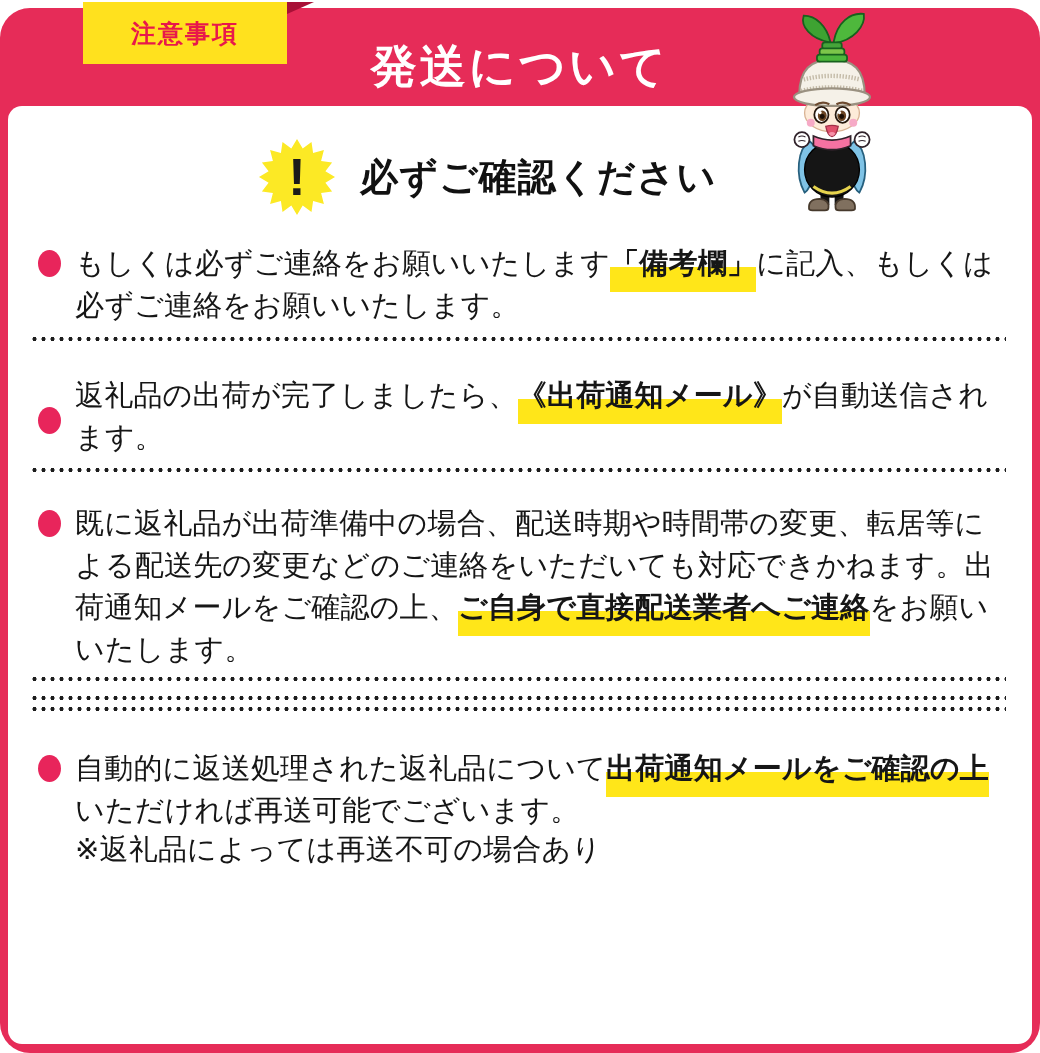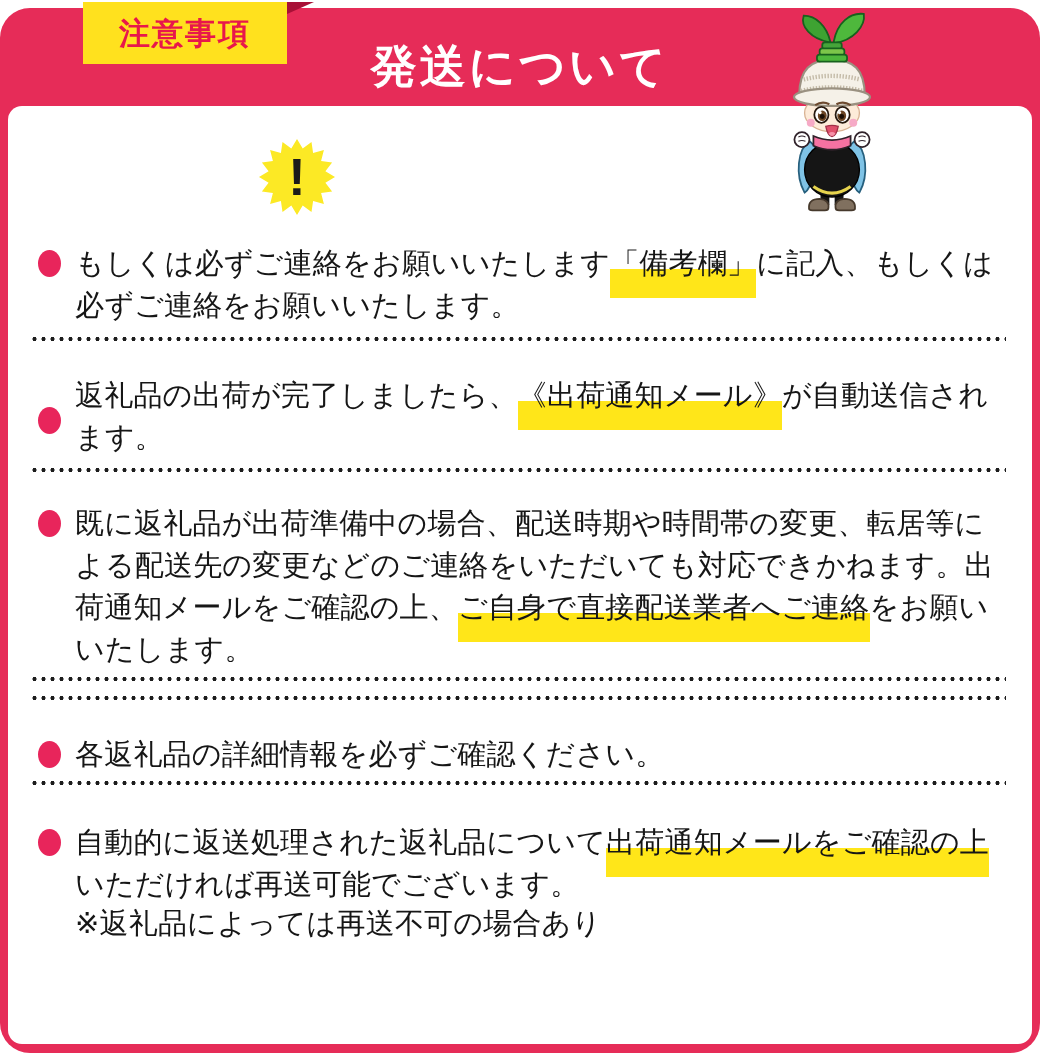--- a/index.html
+++ b/index.html
@@ -21,21 +21,21 @@
     padding:0 26px 0 30px;box-sizing:border-box;overflow:hidden;
   }
 
   
   .badge{
     position:absolute;left:83px;top:2px;width:204px;height:62px;
     background:#ffe11e;display:flex;align-items:center;justify-content:center;
     z-index:4;
   }
   .badge .label{
-    font-size:31px;font-weight:bold;color:#e8174b;letter-spacing:2px;line-height:1;
+    font-size:25px;font-weight:bold;color:#e8174b;letter-spacing:2px;line-height:1;
   }
   .fold{
     position:absolute;left:100%;top:0;width:0;height:0;
     border-top:12px solid #a81036;border-right:27px solid transparent;
   }
 
   .title{
     position:absolute;top:36px;left:0;right:0;text-align:center;
     font-size:46px;font-weight:bold;color:#ffffff;letter-spacing:3px;z-index:2;
   }
@@ -51,23 +51,23 @@
   .item{display:flex;align-items:flex-start;}
   .bullet{
     width:23px;height:27px;border-radius:50%;background:#e8255b;
     flex:none;margin:8px 14px 0 0;
   }
   .text{
     font-size:29px;line-height:42px;color:#161616;width:932px;
     letter-spacing:0.2px;font-weight:500;margin:0;
   }
   .hl{
-    font-weight:400;
+    font-weight:700;
     background:linear-gradient(to bottom,transparent 44%,#ffe619 44%);
-    padding-bottom:19px;
+    padding-bottom:13px;
   }
   .note-line{display:block;line-height:36px;}
 
   .dots{
     height:6px;margin-left:-6px;
     background-image:radial-gradient(circle 2.1px at 2.5px 3px,#1c1c1c 96%,transparent);
     background-size:9px 6px;background-repeat:repeat-x;background-position:left center;
   }
 
   
@@ -144,20 +144,21 @@
     </g>
   </svg>
 
   <div class="content">
 
     <div class="confirm">
       <svg class="burst" viewBox="0 0 82 82" xmlns="http://www.w3.org/2000/svg">
         <polygon fill="#fce925" points="79,41 69.4,46.7 76.1,55.5 65.1,57.1 67.9,67.9 57.1,65.1 55.5,76.1 46.7,69.4 41,79 35.3,69.4 26.5,76.1 24.9,65.1 14.1,67.9 16.9,57.1 5.9,55.5 12.6,46.7 3,41 12.6,35.3 5.9,26.5 16.9,24.9 14.1,14.1 24.9,16.9 26.5,5.9 35.3,12.6 41,3 46.7,12.6 55.5,5.9 57.1,16.9 67.9,14.1 65.1,24.9 76.1,26.5 69.4,35.3"></polygon>
         <text x="41" y="59" text-anchor="middle" font-size="52" font-weight="bold" fill="#1a1a1a">!</text>
       </svg>
+      <div class="confirm-text">必ずご確認ください</div>
     </div>
 
     <section class="item mt-s1">
       <span class="bullet"></span>
       <p class="text"><span>もしくは必ずご連絡をお願いいたします</span><span class="hl">「備考欄」</span><span>に記入、もしくは必ずご連絡をお願いいたします。</span></p>
     </section>
     <div class="dots mt-d1"></div>
 
     <section class="item mt-s2">
       <span class="bullet"></span>
@@ -166,24 +167,20 @@
     <div class="dots mt-d2"></div>
 
     <section class="item mt-s3">
       <span class="bullet"></span>
       <p class="text"><span>既に返礼品が出荷準備中の場合、配送時期や時間帯の変更、転居等による配送先の変更などのご連絡をいただいても対応できかねます。出荷通知メールをご確認の上、</span><span class="hl">ご自身で直接配送業者へご連絡</span><span>をお願いいたします。</span></p>
     </section>
     <div class="dots mt-d3"></div>
 
     <div class="dots mt-d4"></div>
 
-    <section class="item mt-s5">
-      <span class="bullet"></span>
-      <p class="text"><span>各返礼品の詳細情報を必ずご確認ください。</span></p>
-    </section>
     <div class="dots mt-d5"></div>
 
     <section class="item mt-s6">
       <span class="bullet"></span>
       <p class="text"><span>自動的に返送処理された返礼品について</span><span class="hl">出荷通知メールをご確認の上</span><span>いただければ再送可能でございます。</span><span class="note-line">※返礼品によっては再送不可の場合あり</span></p>
     </section>
 
   </div>
 </div>
 

